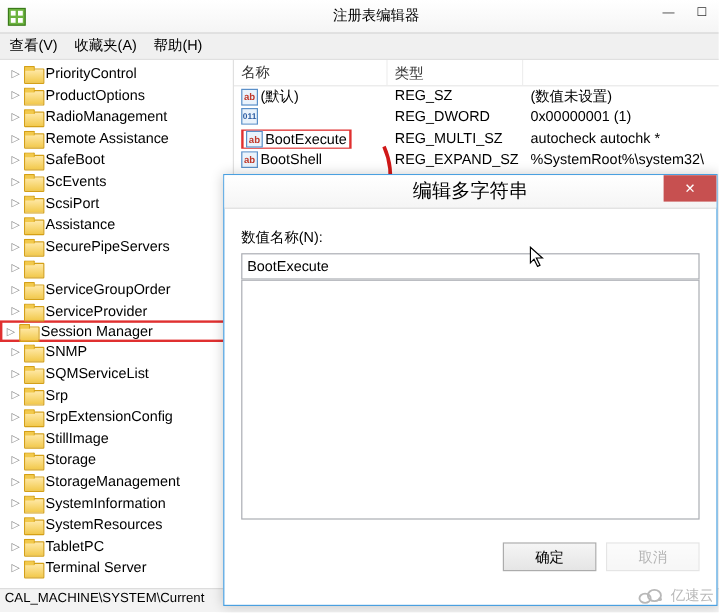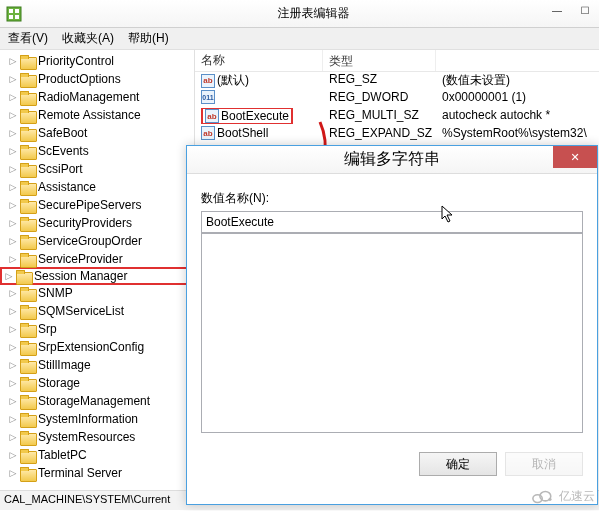--- a/index.html
+++ b/index.html
@@ -113,21 +113,20 @@
         <span class="tree-label">Assistance</span>
       </div>
       <div class="tree-item">
         <span class="expander">▷</span>
         <span class="folder-icon"></span>
         <span class="tree-label">SecurePipeServers</span>
       </div>
       <div class="tree-item">
         <span class="expander">▷</span>
         <span class="folder-icon"></span>
-        <span class="tree-label">SecurityProviders</span>
       </div>
       <div class="tree-item">
         <span class="expander">▷</span>
         <span class="folder-icon"></span>
         <span class="tree-label">ServiceGroupOrder</span>
       </div>
       <div class="tree-item">
         <span class="expander">▷</span>
         <span class="folder-icon"></span>
         <span class="tree-label">ServiceProvider</span>

